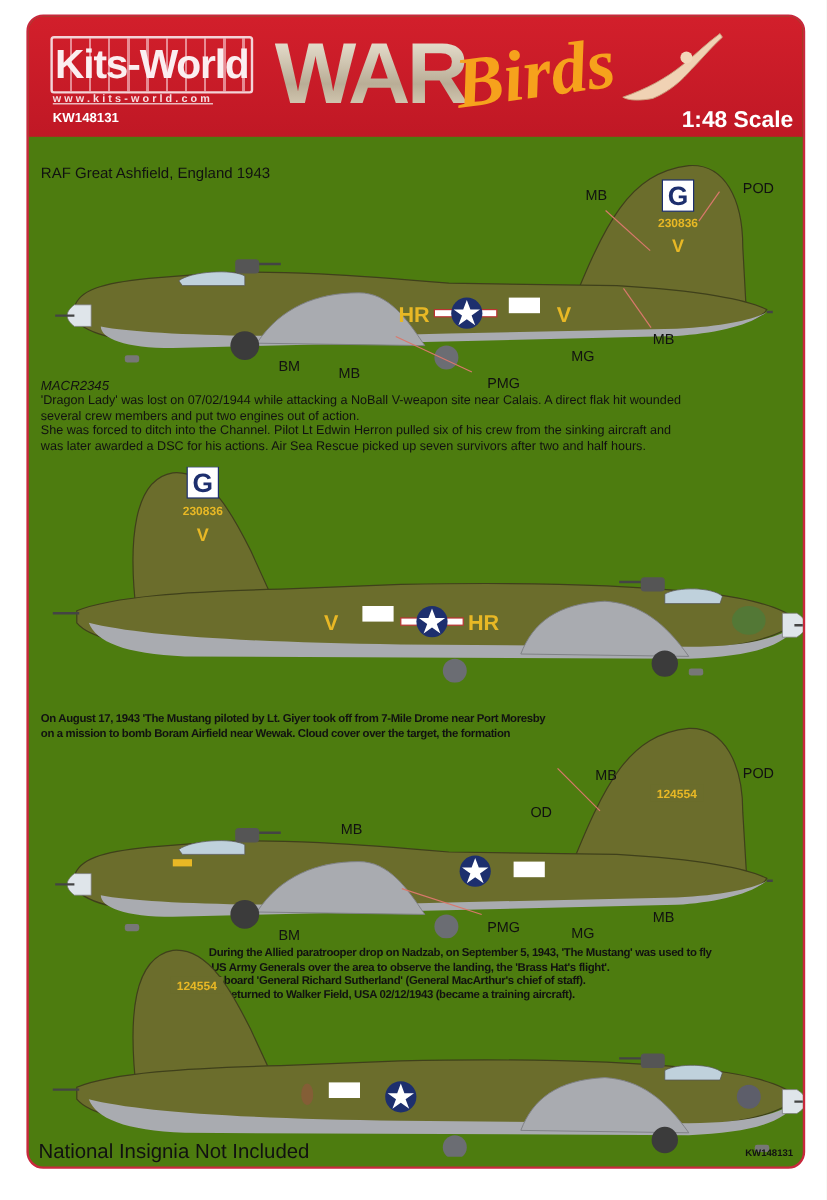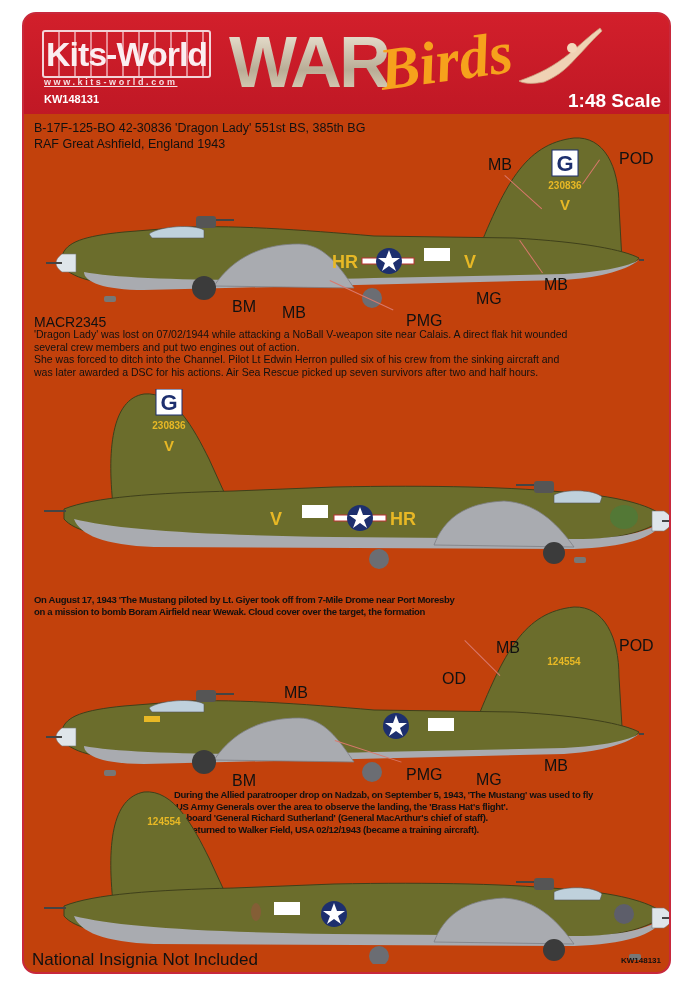--- a/index.html
+++ b/index.html
@@ -1,31 +1,31 @@
 <!DOCTYPE html>
 <html><head>
 <meta charset="utf-8">
 <style>
   html,body{margin:0;padding:0;background:#fff;}
   body{width:689px;height:1000px;position:relative;overflow:hidden;font-family:"Liberation Sans",sans-serif;color:#111;}
-  .sheet{position:absolute;left:22px;top:12px;width:645px;height:958px;border:2px solid #c8283c;border-radius:14px;background:#c2410c;overflow:hidden;}
+  .sheet{position:absolute;left:22px;top:12px;width:645px;height:958px;border:2px solid #c8283c;border-radius:14px;background:#4d7c0f;overflow:hidden;}
   .header{position:absolute;left:0;top:0;width:100%;height:100px;background:linear-gradient(#d21f2b,#c01825);}
   .logo-box{position:absolute;left:18px;top:16px;width:165px;height:44px;border:2px solid #f3d4d8;border-radius:3px;}
   .logo-text{position:absolute;left:0;top:2px;width:100%;text-align:center;font-size:34px;font-weight:bold;color:#fbeef0;letter-spacing:-1px;line-height:40px;}
   .logo-grid{position:absolute;left:0;top:0;width:100%;height:100%;background:repeating-linear-gradient(90deg,transparent 0 14px,rgba(255,230,235,0.55) 14px 16px);}
   .logo-url{position:absolute;left:20px;top:63px;font-size:9px;font-weight:bold;color:#f6e0e3;letter-spacing:2.6px;text-decoration:underline;}
   .kit-code{position:absolute;left:20px;top:79px;font-size:11px;font-weight:bold;color:#fff;}
   .war{position:absolute;left:205px;top:8px;font-family:"Liberation Sans",sans-serif;font-weight:bold;font-size:72px;line-height:80px;letter-spacing:-3px;color:#ddd3c0;background:linear-gradient(#f5eedf,#b9ad96 60%,#e6dcc6);-webkit-background-clip:text;background-clip:text;-webkit-text-fill-color:transparent;text-shadow:none;}
   .birds{position:absolute;left:355px;top:14px;font-family:"Liberation Serif",serif;font-style:italic;font-weight:bold;font-size:60px;line-height:66px;color:#f6a21c;transform:rotate(-8deg);}
   .pinup{position:absolute;left:490px;top:12px;width:90px;height:60px;}
   .scale{position:absolute;right:8px;top:76px;font-size:19px;font-weight:bold;color:#fff;}
   .txt{position:absolute;font-size:11px;line-height:12.5px;color:#111;}
   .title{position:absolute;font-size:12.5px;line-height:16px;color:#111;}
   .small{font-size:9.5px;line-height:11.5px;font-weight:bold;letter-spacing:-0.3px;}
-  .lbl{position:absolute;font-size:16px;color:#111;text-align:center;}
+  .lbl{position:absolute;font-size:12px;color:#111;text-align:center;}
   .lead{position:absolute;height:1px;background:#d9786c;transform-origin:0 0;}
   svg.plane{position:absolute;}
   .footer-l{position:absolute;left:8px;top:936px;font-size:17px;}
   .footer-r{position:absolute;right:8px;top:942px;font-size:8px;font-weight:bold;}
 </style>
 </head>
 <body>
 
 <div class="sheet">
 
@@ -38,21 +38,20 @@
     <div class="kit-code">KW148131</div>
     <div class="war">WAR</div>
     <div class="birds">Birds</div>
     <svg class="pinup" viewBox="0 0 90 60">
       <path d="M5 55 C25 48 40 40 55 28 C65 20 75 10 86 2 L88 5 C78 14 70 24 62 32 C55 40 45 50 30 56 C20 58 10 58 5 55Z" fill="#f0d2b4" stroke="#c9a07e" stroke-width="0.8"></path>
       <circle cx="58" cy="22" r="5" fill="#f3d8bb"></circle>
     </svg>
     <div class="scale">1:48 Scale</div>
   </div>
 
-  <div class="title" style="left:10px;top:106px;">B-17F-125-BO 42-30836 'Dragon Lady' 551st BS, 385th BG</div>
   <div class="title" style="left:10px;top:122px;">RAF Great Ashfield, England 1943</div>
 
   <svg class="plane" style="left:20px;top:112px;" width="600" height="190" viewBox="0 0 600 190">
 
     <path d="M430 135 C460 60 480 18 530 12 C560 10 575 40 575 80 L578 135 Z" fill="#6b6d2c" stroke="#3f401b" stroke-width="1"></path>
 
     <path d="M18 130 C22 116 40 110 80 106 L130 102 C180 98 260 104 330 110 L470 112 C540 116 580 124 595 132 C590 142 560 148 520 150 L100 158 C60 160 30 154 18 140 Z" fill="#6b6d2c" stroke="#3f401b" stroke-width="1"></path>
 
     <path d="M40 146 C80 154 200 156 330 152 L520 148 C560 146 585 140 595 134 C580 146 550 152 520 154 L100 164 C60 164 40 156 40 146Z" fill="#a9abb0"></path>
 
@@ -86,21 +85,21 @@
   </svg>
 
   <div class="lbl" style="left:464px;top:142px;">MB</div>
   <div class="lbl" style="left:595px;top:136px;">POD</div>
   <div class="lbl" style="left:520px;top:262px;">MB</div>
   <div class="lbl" style="left:452px;top:276px;">MG</div>
   <div class="lbl" style="left:382px;top:298px;">PMG</div>
   <div class="lbl" style="left:258px;top:290px;">MB</div>
   <div class="lbl" style="left:208px;top:284px;">BM</div>
 
-  <div class="txt" style="left:10px;top:302px;font-size:14px;">MACR2345</div>
+  <div class="txt" style="left:10px;top:302px;font-size:11px;font-style:italic;">MACR2345</div>
   <div class="txt" style="left:10px;top:314px;width:630px;font-size:10.5px;">
     <div>'Dragon Lady' was lost on 07/02/1944 while attacking a NoBall V-weapon site near Calais. A direct flak hit wounded</div>
     <div>several crew members and put two engines out of action.</div>
     <div>She was forced to ditch into the Channel. Pilot Lt Edwin Herron pulled six of his crew from the sinking aircraft and</div>
     <div>was later awarded a DSC for his actions. Air Sea Rescue picked up seven survivors after two and half hours.</div>
   </div>
 
   <svg class="plane" style="left:10px;top:375px;" width="640" height="180" viewBox="0 0 640 180">
     <path d="M80 125 C72 60 78 10 110 5 C140 2 160 40 175 70 L200 125 Z" fill="#6b6d2c" stroke="#3f401b" stroke-width="1"></path>
     <path d="M30 120 C60 108 120 104 200 102 L300 98 C400 96 480 98 540 104 C590 108 620 118 630 128 C620 140 590 150 540 152 L120 150 C70 150 40 142 30 130 Z" fill="#6b6d2c" stroke="#3f401b" stroke-width="1"></path>

